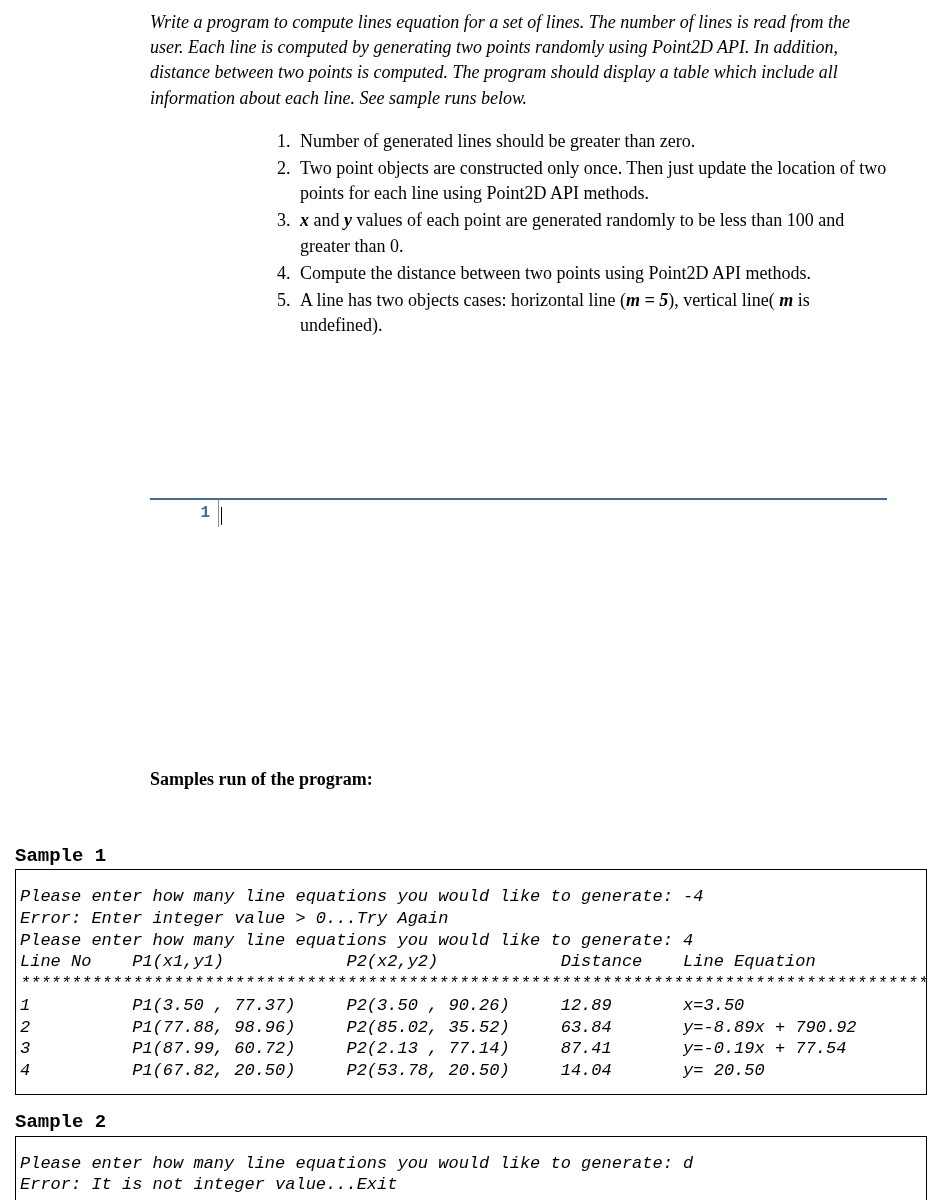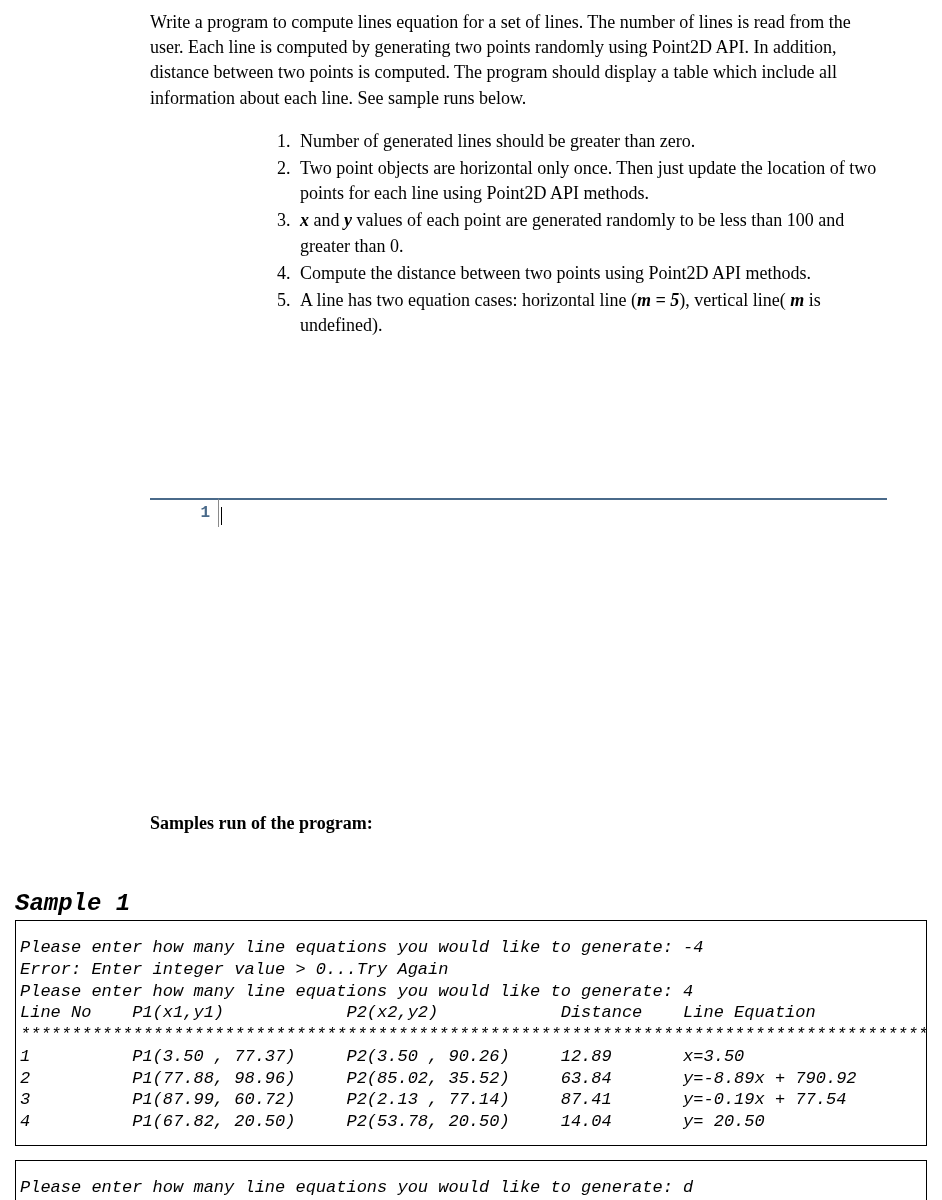--- a/index.html
+++ b/index.html
@@ -19,20 +19,21 @@
     .content-wrapper {
       padding-left: 135px;
       padding-right: 40px;
     }
     .heading {
       font-weight: bold;
       margin-bottom: 2px;
     }
     .paragraph {
       margin-bottom: 18px;
+      font-style: italic;
     }
     .consideration-label {
       margin-bottom: 2px;
     }
     .ordered-list {
       list-style: decimal;
       padding-left: 145px;
     }
     .ordered-list li {
       padding-left: 5px;
@@ -75,28 +76,26 @@
       height: 18px;
       background: #000;
       vertical-align: middle;
     }
     .big-gap {
       height: 200px;
     }
     .samples-heading {
       font-weight: bold;
       margin-bottom: 50px;
-      margin-top: 44px;
     }
     .sample-label {
       font-family: "Courier New", monospace;
       font-weight: bold;
-      font-size: 24px;
+      font-size: 19px;
       margin-left: 0;
-      font-style: italic;
     }
     .sample-box {
       border: 1px solid #000;
       font-family: "Courier New", monospace;
       font-style: italic;
       font-size: 17px;
       line-height: 1.28;
       padding: 16px 4px 12px 4px;
       white-space: pre;
       overflow: hidden;
@@ -107,27 +106,27 @@
     }
   </style>
 </head>
 <body>
 
 <div class="content-wrapper">
   <div class="paragraph">Write a program to compute lines equation for a set of lines. The number of lines is read from the user. Each line is computed by generating two points randomly using Point2D API. In addition, distance between two points is computed. The program should display a table which include all information about each line. See sample runs below.</div>
 
   <ol class="ordered-list">
     <li>Number of generated lines should be greater than zero.</li>
-    <li>Two point objects are horizontal only once. Then just update the location of two points for each line using Point2D API methods.</li>
+    <li>Two point objects are constructed only once. Then just update the location of two points for each line using Point2D API methods.</li>
     <li>
       <span class="italic bold">x</span><span> and </span><span class="italic bold">y</span><span> values of each point are generated randomly to be less than 100 and greater than 0.</span>
     </li>
     <li>Compute the distance between two points using Point2D API methods.</li>
     <li>
-      <span>A line has two equation cases: horizontal line (</span><span class="italic bold">m = 5</span><span>), vertical line( </span><span class="italic bold">m</span><span> is undefined).</span>
+      <span>A line has two objects cases: horizontal line (</span><span class="italic bold">m = 5</span><span>), vertical line( </span><span class="italic bold">m</span><span> is undefined).</span>
     </li>
   </ol>
 
   <div class="editor-area">
     <div class="line-number-gutter">
       <span>1</span>
     </div>
     <div class="code-pane">
       <span class="cursor"></span>
     </div>
@@ -143,15 +142,16 @@
   <div class="sample-box">Please enter how many line equations you would like to generate: -4
 Error: Enter integer value &gt; 0...Try Again
 Please enter how many line equations you would like to generate: 4
 Line No    P1(x1,y1)            P2(x2,y2)            Distance    Line Equation
 *****************************************************************************************
 1          P1(3.50 , 77.37)     P2(3.50 , 90.26)     12.89       x=3.50
 2          P1(77.88, 98.96)     P2(85.02, 35.52)     63.84       y=-8.89x + 790.92
 3          P1(87.99, 60.72)     P2(2.13 , 77.14)     87.41       y=-0.19x + 77.54
 4          P1(67.82, 20.50)     P2(53.78, 20.50)     14.04       y= 20.50</div>
 
+  <div class="sample-label">Sample 2</div>
   <div class="sample-box">Please enter how many line equations you would like to generate: d
 Error: It is not integer value...Exit</div>
 </div>
 
 </body></html>

